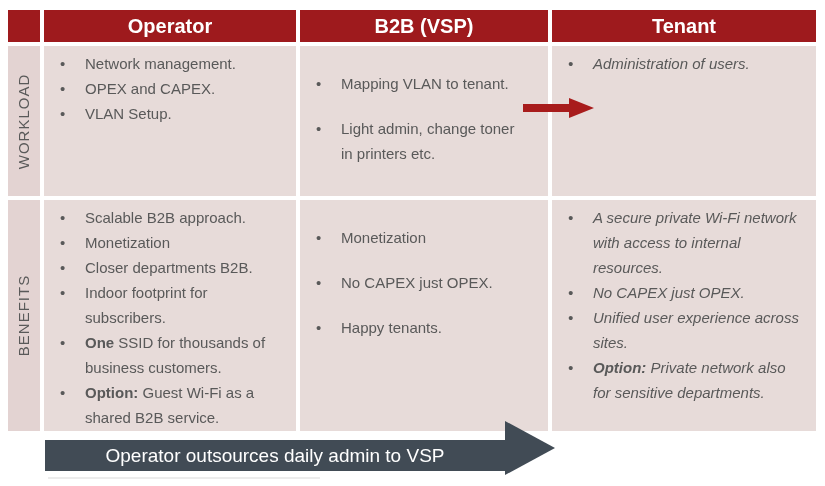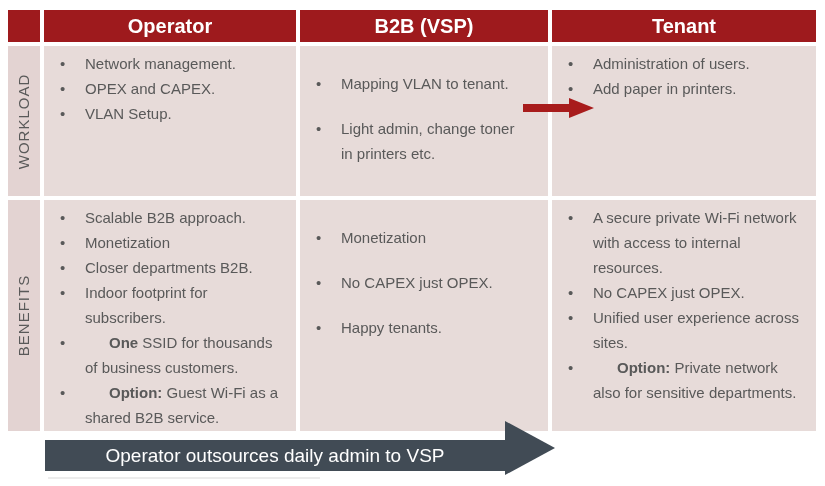--- a/index.html
+++ b/index.html
@@ -36,24 +36,24 @@
     margin:0;list-style:none;padding:5px 6px 0 0;
   }
   .cell li{
     position:relative;padding-left:41px;
     color:var(--text_gray);font-size:15px;line-height:25px;
   }
   .cell li::before{
     content:"\2022";position:absolute;left:16px;top:0;
     color:var(--text_gray);
   }
-  .cell li b{font-weight:bold;margin-left:24px;}
+  .cell li b{font-weight:bold;}
   .c-op li{max-width:202px;}
   .c-b2b li{max-width:182px;margin-top:20px;}
-  .c-ten li{max-width:207px;}
+  .c-ten li{max-width:207px;font-style:italic;}
   
   .handover-arrow{position:absolute;left:523px;top:98px;width:71px;height:20px;}
   .handover-arrow .shaft{
     position:absolute;left:0;top:6px;width:46px;height:8px;background:var(--arrow_red);
   }
   .handover-arrow .head{
     position:absolute;left:46px;top:0;width:0;height:0;
     border-top:10px solid transparent;border-bottom:10px solid transparent;
     border-left:25px solid var(--arrow_red);
   }
@@ -94,21 +94,20 @@
   </div>
   <div class="cell c-b2b">
     <ul>
         <li>Mapping VLAN to tenant.</li>
         <li>Light admin, change toner in printers etc.</li>
       </ul>
   </div>
   <div class="cell c-ten">
     <ul>
         <li>Administration of users.</li>
-        <li>Add paper in printers.</li>
       </ul>
   </div>
 
   <div class="row-label">
     <span>BENEFITS</span>
   </div>
   <div class="cell c-op">
     <ul>
         <li>Scalable B2B approach.</li>
         <li>Monetization</li>

